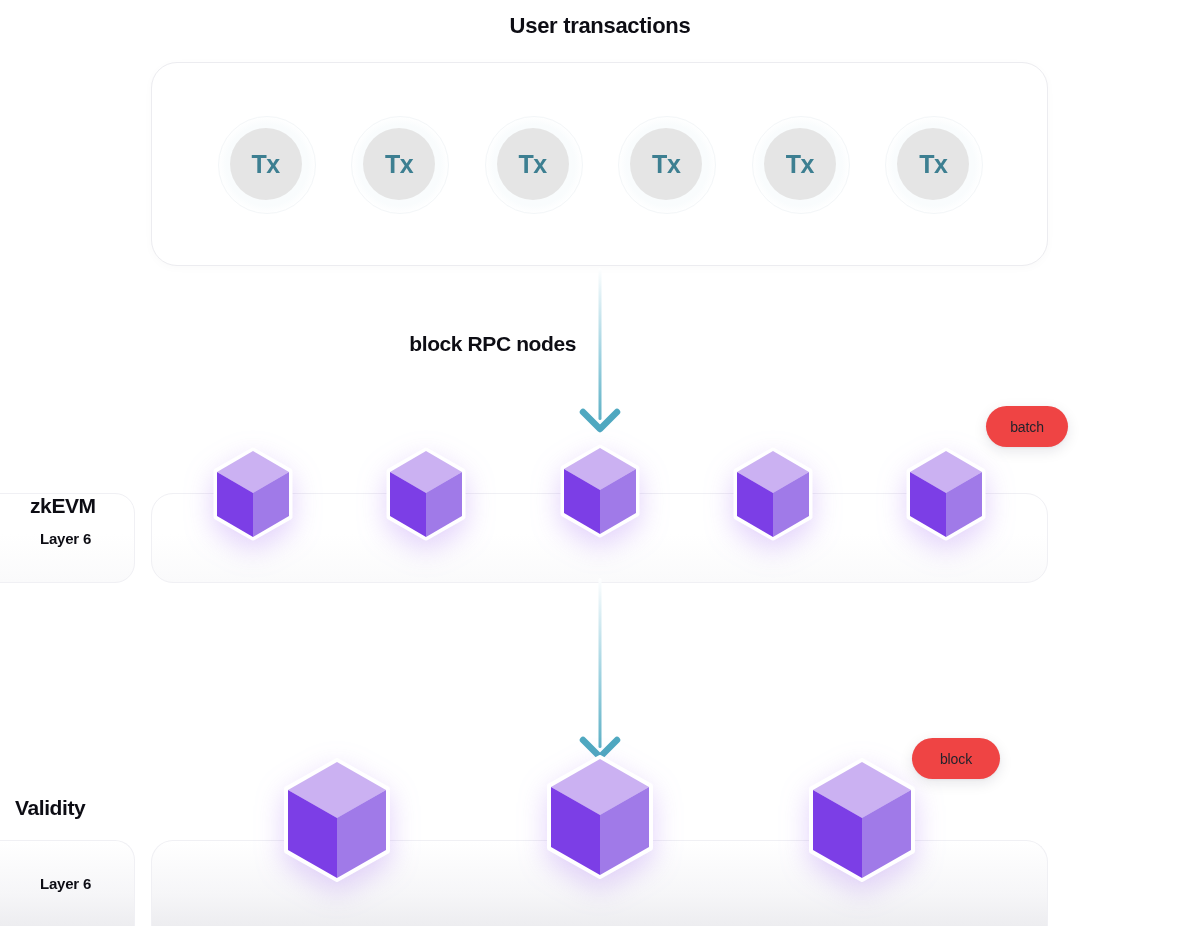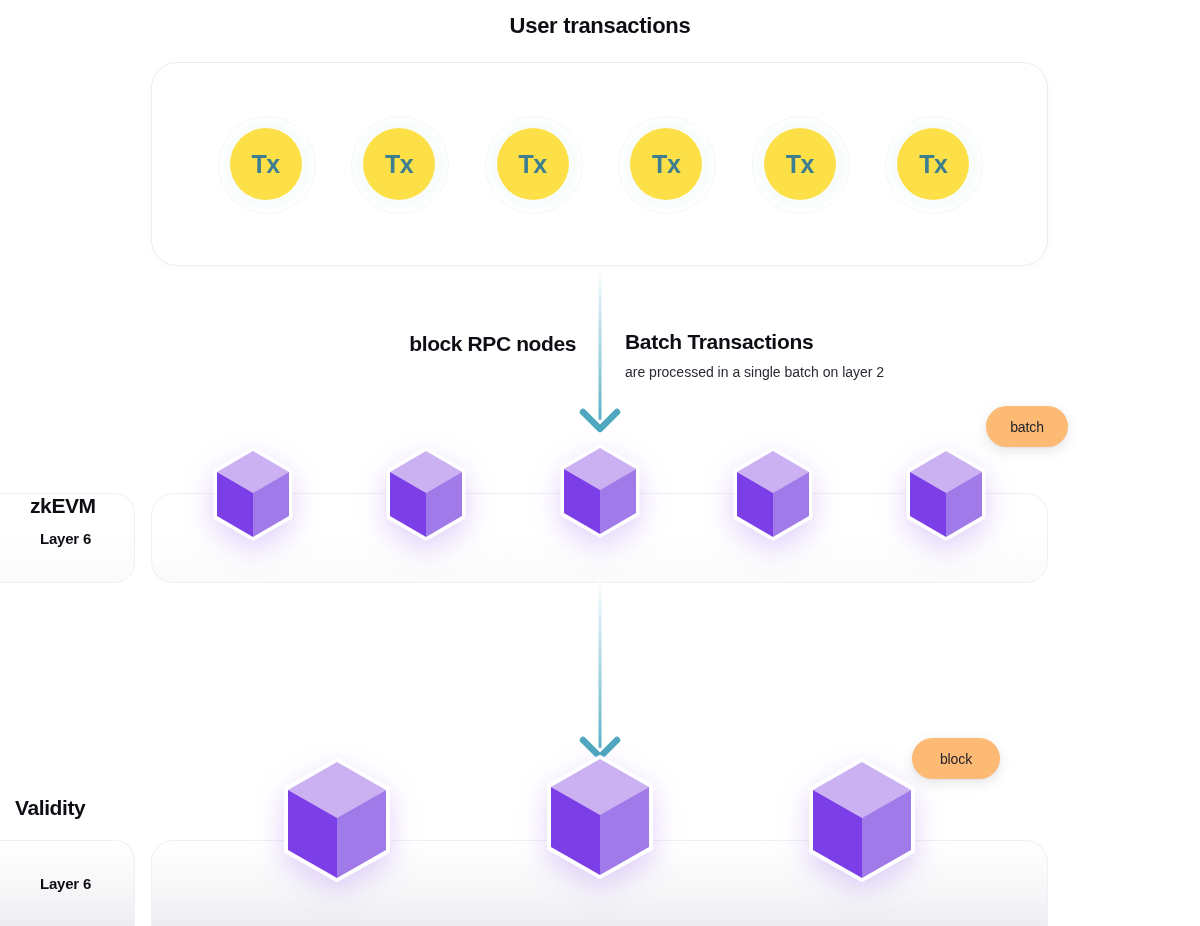--- a/index.html
+++ b/index.html
@@ -60,21 +60,21 @@
     position: absolute;
     left: 0; top: 0; width: 96px; height: 96px;
     border-radius: 50%;
     border: 1px solid #f3f6f8;
     background: radial-gradient(circle, rgba(222,238,244,0.18) 60%, rgba(222,238,244,0) 72%);
   }
   .tx-bubble {
     position: relative;
     width: 72px; height: 72px;
     border-radius: 50%;
-    background: #fde047;
+    background: #e5e5e5;
     display: flex;
     align-items: center;
     justify-content: center;
     font-size: 25px;
     font-weight: bold;
     color: #3d7f91;
     letter-spacing: -0.4px;
     text-align: center;
   }
 
@@ -199,21 +199,21 @@
   
   .cube {
     position: absolute;
     filter: drop-shadow(0 10px 14px rgba(150,90,240,0.28));
   }
   .cube svg { display: block; overflow: visible; }
 
   
   .pill {
     position: absolute;
-    background: #fdba74;
+    background: #ef4444;
     border-radius: 22px;
     box-shadow: 0 4px 14px rgba(20,20,50,0.10), 0 1px 3px rgba(20,20,50,0.05);
     display: flex;
     align-items: center;
     justify-content: center;
     font-size: 14px;
     color: #23232c;
     letter-spacing: -0.1px;
   }
   #pill-batch { left: 986px; top: 406px; width: 82px; height: 41px; }
@@ -252,24 +252,20 @@
   <div class="arrow" id="arrow-batch">
     <div class="shaft"></div>
     <div class="head">
       <svg width="42" height="26" viewBox="0 0 42 26">
         <path d="M4 4 L21 21 L38 4" fill="none" stroke="#4fa8c0" stroke-width="6.5" stroke-linecap="round" stroke-linejoin="round"></path>
       </svg>
     </div>
   </div>
 
   <div class="step-left" id="lbl-rpc">block RPC nodes</div>
-  <div class="step-right" id="txt-batch">
-    <div class="head-line">Batch Transactions</div>
-    <div class="sub-line">are processed in a single batch on layer 2</div>
-  </div>
 
   <div class="band" id="band-l2"></div>
   <div class="layer-chip" id="chip-l2">
     <span>Layer 6</span>
   </div>
   <div class="net-name" id="net-zkevm">zkEVM</div>
 
   <div class="cube" style="left:213px; top:448px;">
     <svg width="80" height="92" viewBox="0 0 80 92">
       <path d="M40 2 L77 23 L77 69 L40 90 L3 69 L3 23 Z" fill="none" stroke="#ffffff" stroke-width="5" stroke-linejoin="round"></path>

